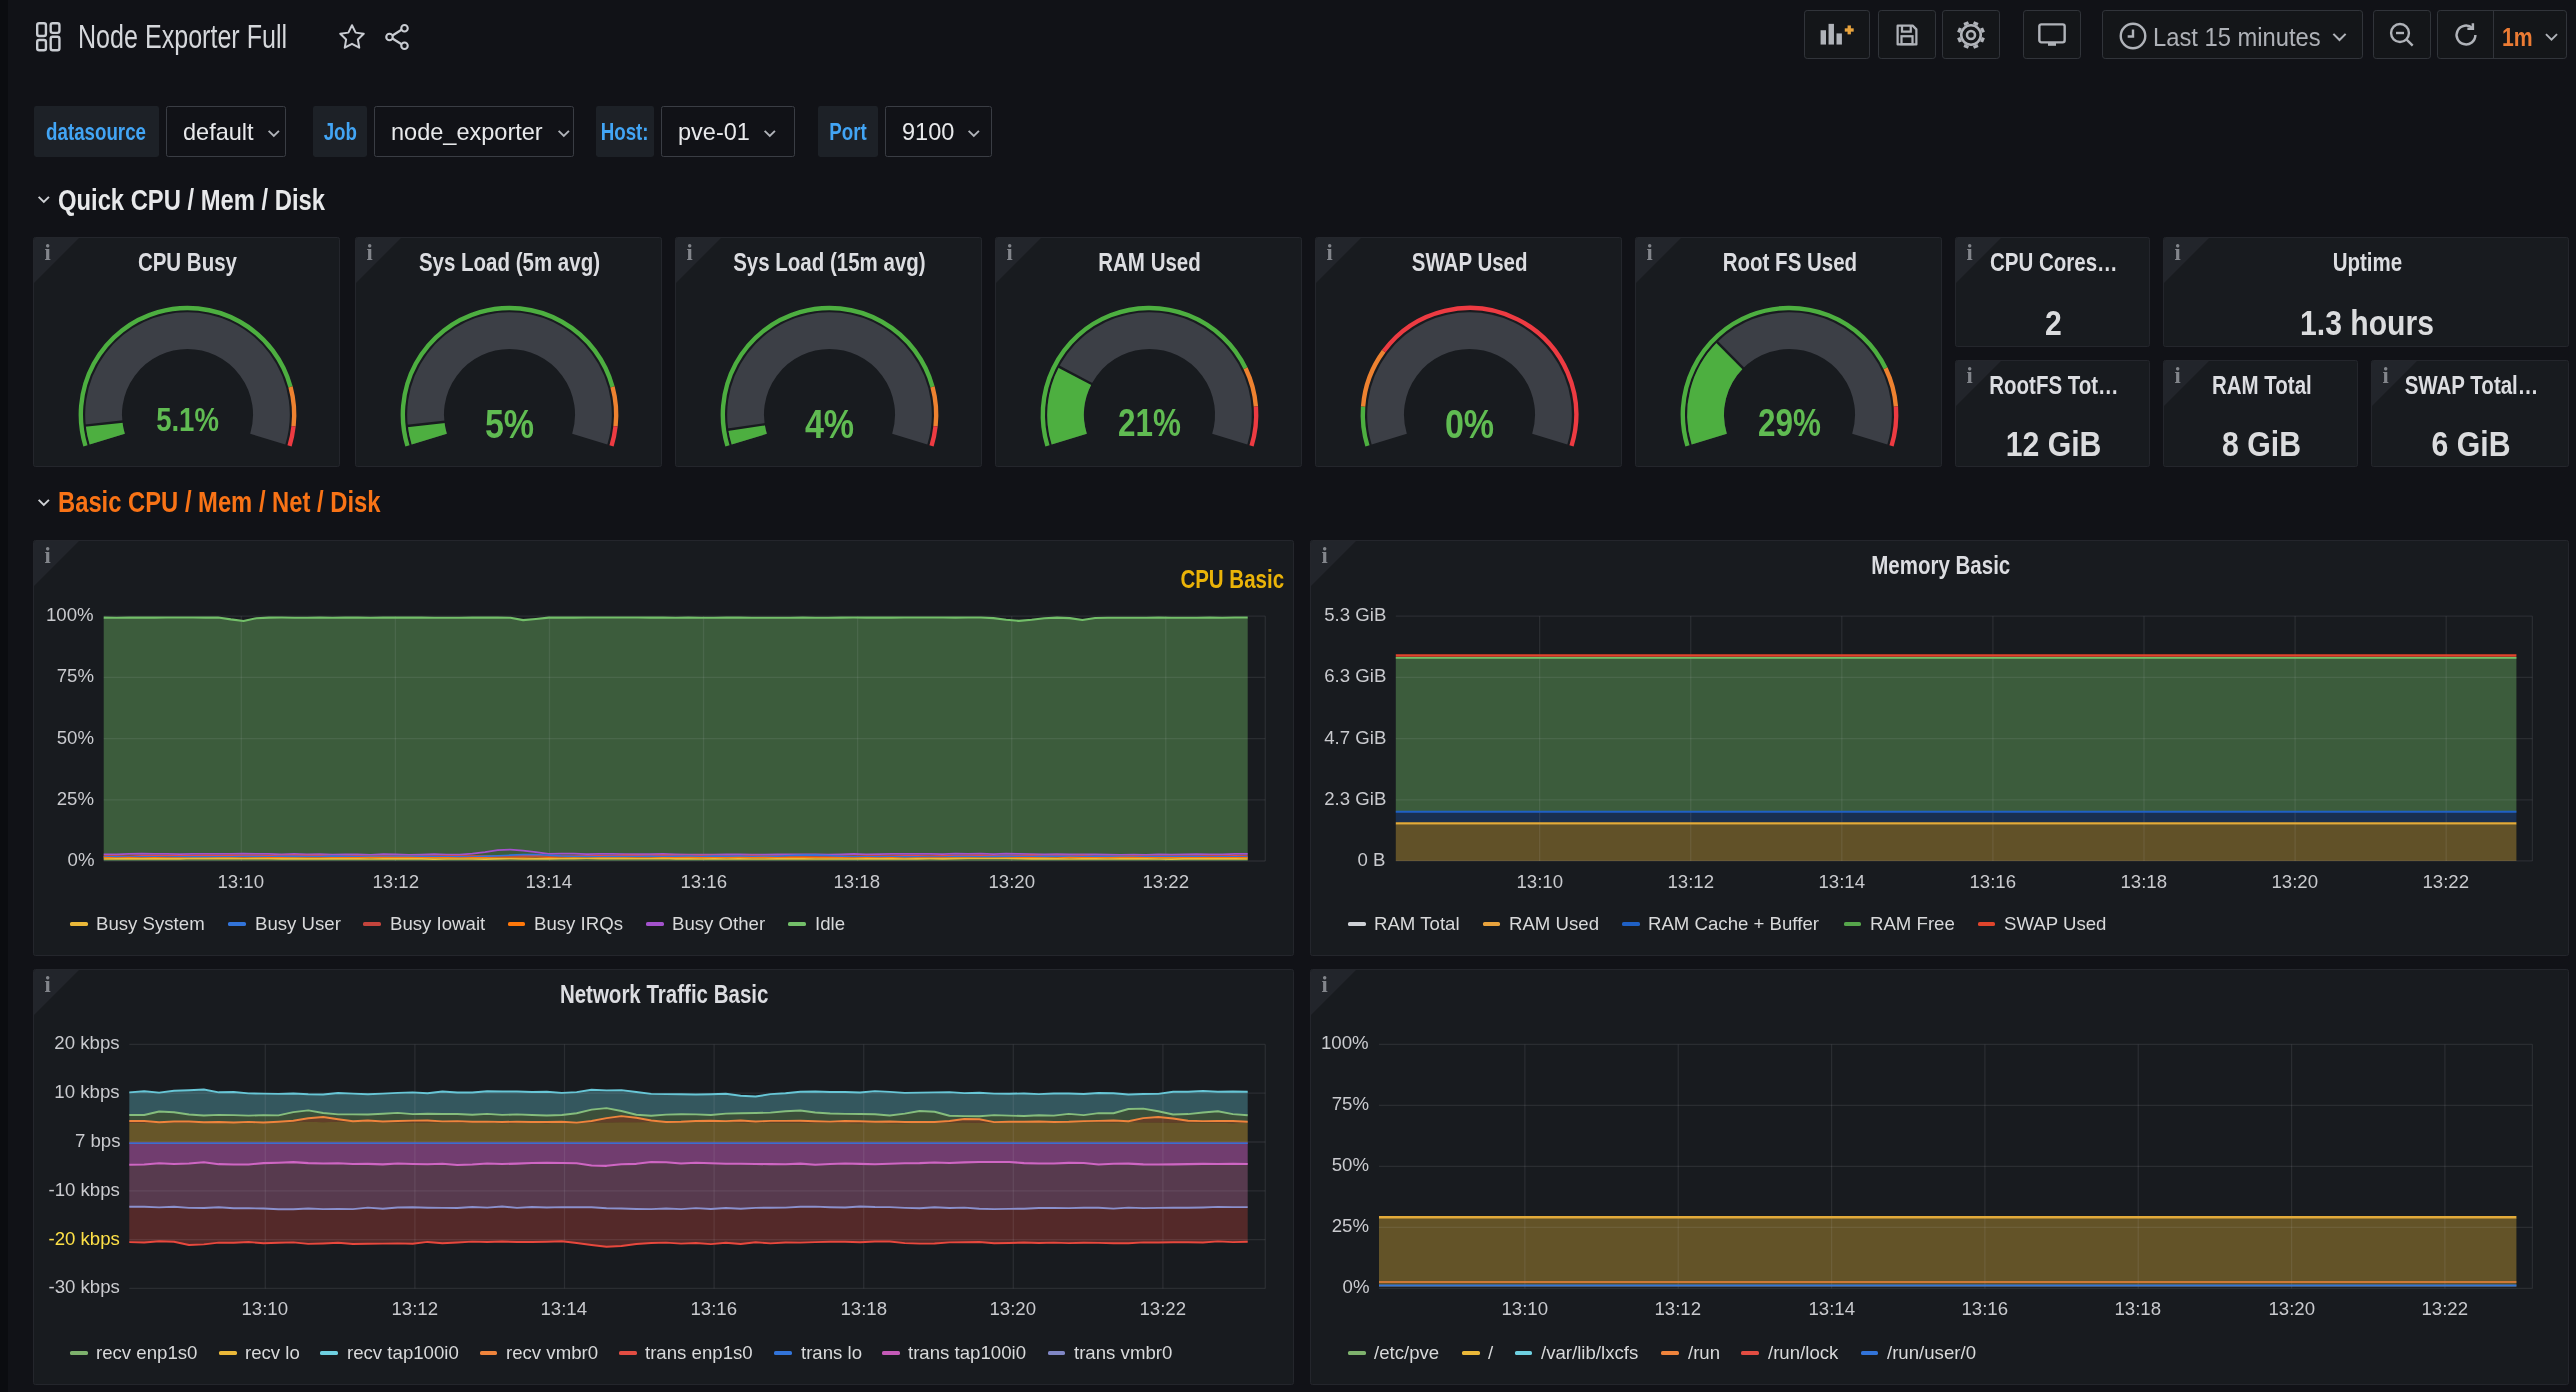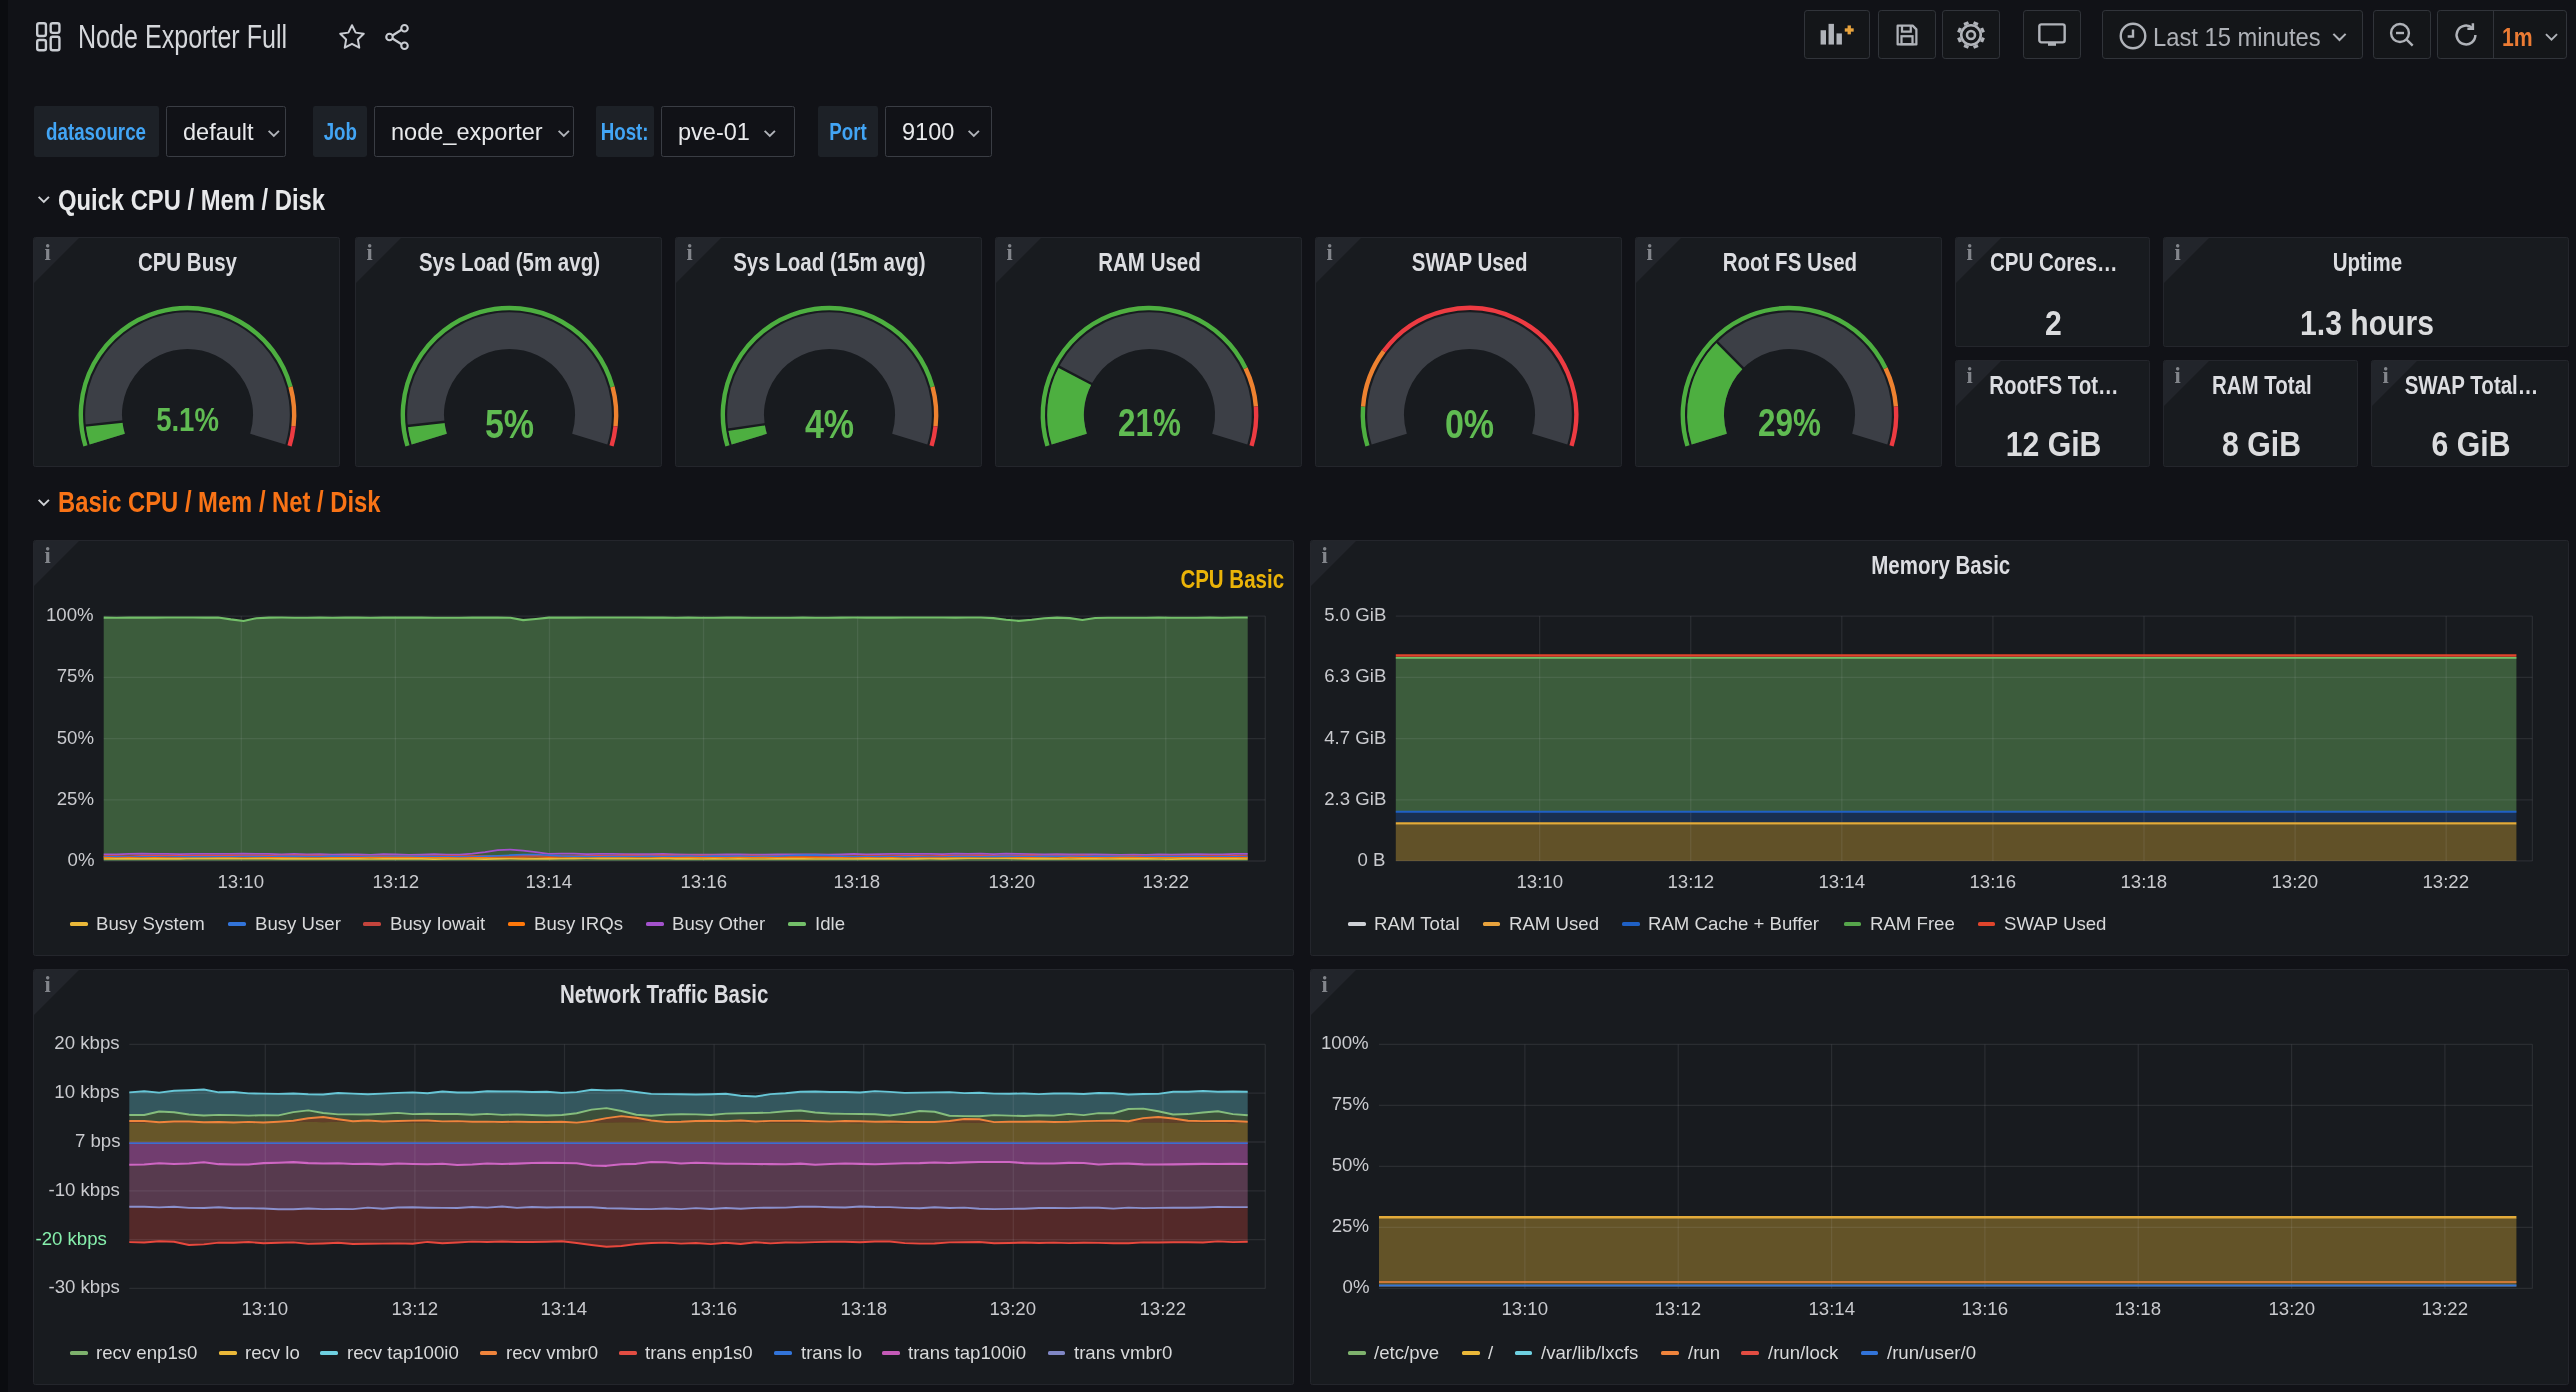--- a/index.html
+++ b/index.html
@@ -340,21 +340,21 @@
       <line x1="106" y1="170.5" x2="1527" y2="170.5" stroke="rgba(204,210,220,0.10)" stroke-width="1.6"></line>
       <line x1="106" y1="247.0" x2="1527" y2="247.0" stroke="rgba(204,210,220,0.10)" stroke-width="1.6"></line>
       <line x1="106" y1="323.5" x2="1527" y2="323.5" stroke="rgba(204,210,220,0.10)" stroke-width="1.6"></line>
       <line x1="106" y1="400.0" x2="1527" y2="400.0" stroke="rgba(204,210,220,0.10)" stroke-width="1.6"></line>
       <polyline points="106.0,143.0 1507.0,143.0" fill="none" stroke="#e0452c" stroke-width="3.2" stroke-linejoin="round"></polyline>
       <polyline points="106.0,146.0 1507.0,146.0" fill="none" stroke="#73bf69" stroke-width="2.2" stroke-linejoin="round"></polyline>
       <polyline points="106.0,338.5 1507.0,338.5" fill="none" stroke="#1f60c4" stroke-width="2.6" stroke-linejoin="round"></polyline>
       <polyline points="106.0,353.0 1507.0,353.0" fill="none" stroke="#e3ab3a" stroke-width="3.0" stroke-linejoin="round"></polyline>
     </svg>
     <div style="position:absolute;left:0;top:9.6px;width:1259px;text-align:center;font:700 25px 'Liberation Sans';color:#dcdde1;white-space:nowrap"><span style="display:inline-block;transform:scaleX(0.82);transform-origin:center center;white-space:nowrap">Memory Basic</span></div>
-    <div style="position:absolute;left:0;top:63px;width:75px;text-align:right;font:400 19px 'Liberation Sans';color:#c9cace"><span style="display:inline-block;transform:scaleX(0.98);transform-origin:right center;white-space:nowrap">5.0 GiB</span></div>
+    <div style="position:absolute;left:0;top:63px;width:75px;text-align:right;font:400 19px 'Liberation Sans';color:#c9cace"><span style="display:inline-block;transform:scaleX(0.98);transform-origin:right center;white-space:nowrap">5.3 GiB</span></div>
     <div style="position:absolute;left:0;top:124px;width:75px;text-align:right;font:400 19px 'Liberation Sans';color:#c9cace"><span style="display:inline-block;transform:scaleX(0.98);transform-origin:right center;white-space:nowrap">6.3 GiB</span></div>
     <div style="position:absolute;left:0;top:186px;width:75px;text-align:right;font:400 19px 'Liberation Sans';color:#c9cace"><span style="display:inline-block;transform:scaleX(0.98);transform-origin:right center;white-space:nowrap">4.7 GiB</span></div>
     <div style="position:absolute;left:0;top:247px;width:75px;text-align:right;font:400 19px 'Liberation Sans';color:#c9cace"><span style="display:inline-block;transform:scaleX(0.98);transform-origin:right center;white-space:nowrap">2.3 GiB</span></div>
     <div style="position:absolute;left:0;top:308px;width:75px;text-align:right;font:400 19px 'Liberation Sans';color:#c9cace"><span style="display:inline-block;transform:scaleX(0.98);transform-origin:right center;white-space:nowrap">0 B</span></div>
     <div style="position:absolute;left:165px;top:330px;width:128px;text-align:center;font:400 19px 'Liberation Sans';color:#c9cace"><span style="display:inline-block;transform:scaleX(0.98);transform-origin:center center;white-space:nowrap">13:10</span></div>
     <div style="position:absolute;left:316px;top:330px;width:128px;text-align:center;font:400 19px 'Liberation Sans';color:#c9cace"><span style="display:inline-block;transform:scaleX(0.98);transform-origin:center center;white-space:nowrap">13:12</span></div>
     <div style="position:absolute;left:467px;top:330px;width:128px;text-align:center;font:400 19px 'Liberation Sans';color:#c9cace"><span style="display:inline-block;transform:scaleX(0.98);transform-origin:center center;white-space:nowrap">13:14</span></div>
     <div style="position:absolute;left:618px;top:330px;width:128px;text-align:center;font:400 19px 'Liberation Sans';color:#c9cace"><span style="display:inline-block;transform:scaleX(0.98);transform-origin:center center;white-space:nowrap">13:16</span></div>
     <div style="position:absolute;left:769px;top:330px;width:128px;text-align:center;font:400 19px 'Liberation Sans';color:#c9cace"><span style="display:inline-block;transform:scaleX(0.98);transform-origin:center center;white-space:nowrap">13:18</span></div>
     <div style="position:absolute;left:920px;top:330px;width:128px;text-align:center;font:400 19px 'Liberation Sans';color:#c9cace"><span style="display:inline-block;transform:scaleX(0.98);transform-origin:center center;white-space:nowrap">13:20</span></div>
@@ -413,21 +413,21 @@
       <polyline points="119.0,243.4 137.6,243.1 156.3,241.5 174.9,242.6 193.6,241.8 212.2,240.4 230.8,242.7 249.5,243.1 268.1,243.1 286.8,241.4 305.4,241.0 324.0,240.2 342.7,241.4 361.3,241.9 380.0,241.6 398.6,242.4 417.2,242.3 435.9,243.0 454.5,241.9 473.2,242.5 491.8,242.8 510.4,242.1 529.1,243.8 547.7,243.1 566.4,241.8 585.0,242.6 603.6,242.0 622.3,241.3 640.9,240.9 659.6,241.3 678.2,241.5 696.8,244.3 715.5,244.8 734.1,242.8 752.8,242.3 771.4,240.0 790.0,240.4 808.7,241.9 827.3,240.9 846.0,241.6 864.6,242.2 883.2,242.2 901.9,242.5 920.5,242.7 939.2,242.8 957.8,242.0 976.4,243.5 995.1,242.4 1013.7,241.8 1032.4,242.3 1051.0,242.8 1069.6,242.2 1088.3,241.6 1106.9,241.4 1125.6,240.6 1144.2,241.2 1162.8,240.5 1181.5,239.9 1200.1,240.0 1218.8,240.0 1237.4,241.4 1256.0,241.9 1274.7,241.9 1293.3,241.1 1312.0,241.3 1330.6,243.1 1349.2,242.2 1367.9,242.0 1386.5,243.0 1405.2,243.1 1423.8,243.0 1442.4,242.7 1461.1,242.3 1479.7,242.5 1498.4,242.2 1517.0,242.4" fill="none" stroke="#cf66c4" stroke-width="2.6" stroke-linejoin="round"></polyline>
       <polyline points="119.0,295.9 137.6,295.9 156.3,296.7 174.9,295.9 193.6,297.3 212.2,297.5 230.8,296.5 249.5,297.9 268.1,297.8 286.8,298.2 305.4,299.0 324.0,299.1 342.7,298.1 361.3,298.9 380.0,298.7 398.6,298.9 417.2,297.0 435.9,298.4 454.5,296.9 473.2,296.5 491.8,297.1 510.4,297.3 529.1,297.4 547.7,296.2 566.4,297.0 585.0,295.6 603.6,297.3 622.3,296.3 640.9,296.9 659.6,296.4 678.2,296.5 696.8,296.6 715.5,297.9 734.1,298.1 752.8,298.7 771.4,298.9 790.0,298.2 808.7,298.9 827.3,297.7 846.0,298.8 864.6,297.5 883.2,298.5 901.9,297.3 920.5,297.1 939.2,297.0 957.8,296.0 976.4,295.8 995.1,296.5 1013.7,296.8 1032.4,295.6 1051.0,296.3 1069.6,296.4 1088.3,297.3 1106.9,297.8 1125.6,296.5 1144.2,297.5 1162.8,297.0 1181.5,298.4 1200.1,298.9 1218.8,298.6 1237.4,298.4 1256.0,297.5 1274.7,297.5 1293.3,297.7 1312.0,297.2 1330.6,297.1 1349.2,298.3 1367.9,297.0 1386.5,297.7 1405.2,297.3 1423.8,297.1 1442.4,297.2 1461.1,296.8 1479.7,296.1 1498.4,296.4 1517.0,296.4" fill="none" stroke="#8a90cd" stroke-width="2.4" stroke-linejoin="round"></polyline>
       <polyline points="119.0,340.2 137.6,340.6 156.3,339.0 174.9,339.7 193.6,343.8 212.2,343.0 230.8,340.8 249.5,340.9 268.1,339.9 286.8,341.6 305.4,341.0 324.0,340.5 342.7,342.3 361.3,341.8 380.0,340.9 398.6,342.4 417.2,342.2 435.9,342.0 454.5,341.7 473.2,342.1 491.8,339.9 510.4,341.5 529.1,340.6 547.7,339.5 566.4,340.1 585.0,339.4 603.6,339.9 622.3,340.0 640.9,339.7 659.6,339.0 678.2,341.3 696.8,343.8 715.5,345.9 734.1,345.0 752.8,342.5 771.4,341.3 790.0,340.8 808.7,342.0 827.3,341.3 846.0,342.7 864.6,341.0 883.2,342.5 901.9,340.4 920.5,341.7 939.2,340.6 957.8,340.8 976.4,340.2 995.1,339.7 1013.7,339.7 1032.4,340.3 1051.0,339.3 1069.6,339.3 1088.3,341.4 1106.9,342.0 1125.6,341.9 1144.2,340.5 1162.8,340.4 1181.5,340.0 1200.1,341.5 1218.8,341.2 1237.4,340.6 1256.0,341.3 1274.7,340.8 1293.3,341.4 1312.0,340.9 1330.6,341.1 1349.2,341.5 1367.9,341.6 1386.5,340.5 1405.2,340.6 1423.8,340.4 1442.4,340.3 1461.1,340.7 1479.7,339.2 1498.4,340.2 1517.0,339.7" fill="none" stroke="#e8483d" stroke-width="2.4" stroke-linejoin="round"></polyline>
       <polyline points="119.0,216.5 1517.0,216.5" fill="none" stroke="#3a6fd0" stroke-width="1.8" stroke-linejoin="round"></polyline>
     </svg>
     <div style="position:absolute;left:0;top:9.6px;width:1261px;text-align:center;font:700 25px 'Liberation Sans';color:#dcdde1;white-space:nowrap"><span style="display:inline-block;transform:scaleX(0.82);transform-origin:center center;white-space:nowrap">Network Traffic Basic</span></div>
     <div style="position:absolute;left:0;top:62px;width:86px;text-align:right;font:400 19px 'Liberation Sans';color:#c9cace"><span style="display:inline-block;transform:scaleX(0.98);transform-origin:right center;white-space:nowrap">20 kbps</span></div>
     <div style="position:absolute;left:0;top:111px;width:86px;text-align:right;font:400 19px 'Liberation Sans';color:#c9cace"><span style="display:inline-block;transform:scaleX(0.98);transform-origin:right center;white-space:nowrap">10 kbps</span></div>
     <div style="position:absolute;left:0;top:160px;width:86px;text-align:right;font:400 19px 'Liberation Sans';color:#c9cace"><span style="display:inline-block;transform:scaleX(0.98);transform-origin:right center;white-space:nowrap">7 bps</span></div>
     <div style="position:absolute;left:0;top:209px;width:86px;text-align:right;font:400 19px 'Liberation Sans';color:#c9cace"><span style="display:inline-block;transform:scaleX(0.98);transform-origin:right center;white-space:nowrap">-10 kbps</span></div>
-    <div style="position:absolute;left:0;top:258px;width:86px;font:400 19px 'Liberation Sans';color:#86efac"><span style="display:inline-block;transform:scaleX(0.98);transform-origin:right center;white-space:nowrap">-20 kbps</span></div>
+    <div style="position:absolute;left:0;top:258px;width:86px;text-align:right;font:400 19px 'Liberation Sans';color:#fde047"><span style="display:inline-block;transform:scaleX(0.98);transform-origin:right center;white-space:nowrap">-20 kbps</span></div>
     <div style="position:absolute;left:0;top:306px;width:86px;text-align:right;font:400 19px 'Liberation Sans';color:#c9cace"><span style="display:inline-block;transform:scaleX(0.98);transform-origin:right center;white-space:nowrap">-30 kbps</span></div>
     <div style="position:absolute;left:167px;top:328px;width:128px;text-align:center;font:400 19px 'Liberation Sans';color:#c9cace"><span style="display:inline-block;transform:scaleX(0.98);transform-origin:center center;white-space:nowrap">13:10</span></div>
     <div style="position:absolute;left:317px;top:328px;width:128px;text-align:center;font:400 19px 'Liberation Sans';color:#c9cace"><span style="display:inline-block;transform:scaleX(0.98);transform-origin:center center;white-space:nowrap">13:12</span></div>
     <div style="position:absolute;left:466px;top:328px;width:128px;text-align:center;font:400 19px 'Liberation Sans';color:#c9cace"><span style="display:inline-block;transform:scaleX(0.98);transform-origin:center center;white-space:nowrap">13:14</span></div>
     <div style="position:absolute;left:616px;top:328px;width:128px;text-align:center;font:400 19px 'Liberation Sans';color:#c9cace"><span style="display:inline-block;transform:scaleX(0.98);transform-origin:center center;white-space:nowrap">13:16</span></div>
     <div style="position:absolute;left:766px;top:328px;width:128px;text-align:center;font:400 19px 'Liberation Sans';color:#c9cace"><span style="display:inline-block;transform:scaleX(0.98);transform-origin:center center;white-space:nowrap">13:18</span></div>
     <div style="position:absolute;left:915px;top:328px;width:128px;text-align:center;font:400 19px 'Liberation Sans';color:#c9cace"><span style="display:inline-block;transform:scaleX(0.98);transform-origin:center center;white-space:nowrap">13:20</span></div>
     <div style="position:absolute;left:1065px;top:328px;width:128px;text-align:center;font:400 19px 'Liberation Sans';color:#c9cace"><span style="display:inline-block;transform:scaleX(0.98);transform-origin:center center;white-space:nowrap">13:22</span></div>
     <div style="position:absolute;left:36px;top:372px;display:flex;gap:19px;align-items:center;white-space:nowrap">
       <div style="display:flex;align-items:center">

